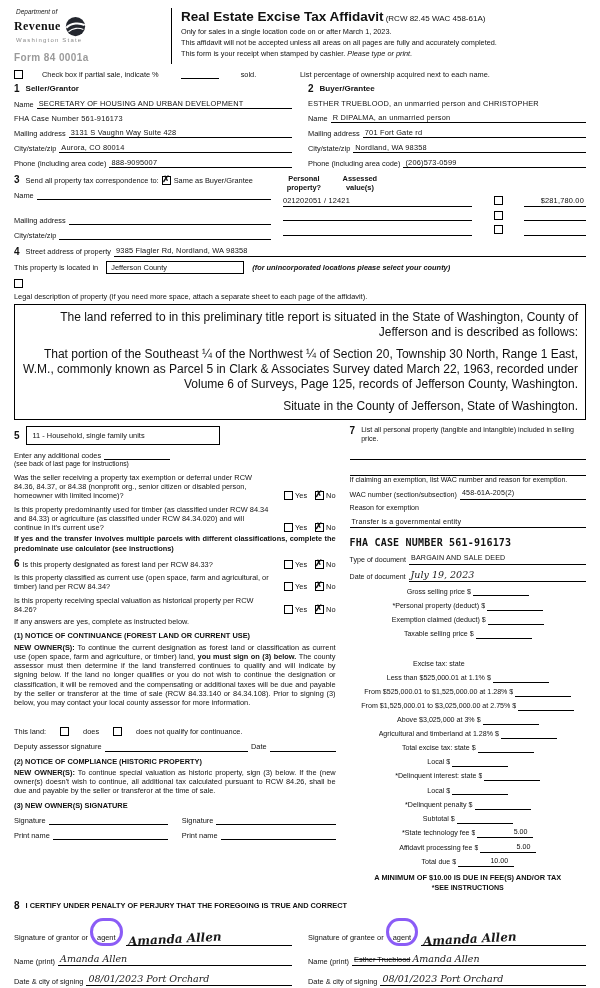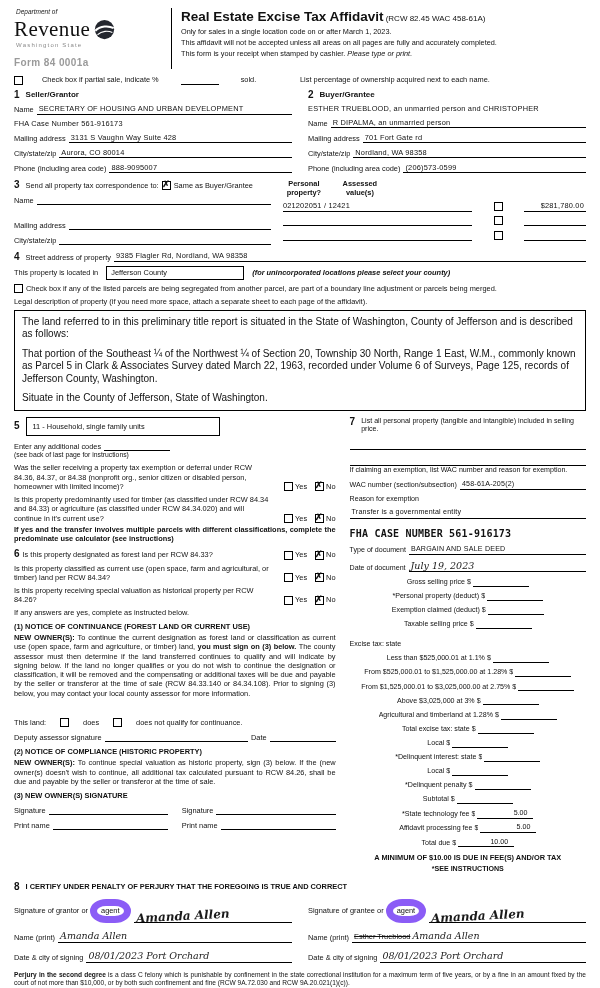--- a/index.html
+++ b/index.html
@@ -19,21 +19,21 @@
   .fline{flex:1;border-bottom:1px solid #000;min-height:9.5px;padding:0 2px}
   .fline.short{flex:0 0 62px}
   .typed{letter-spacing:0.2px}
   .wline{display:inline-block;width:38px;border-bottom:1px solid #000;height:8px;margin:0 3px}
   .blankline{border-bottom:1px solid #000;min-height:10px;margin-top:5px}
   
   .header{display:flex;gap:9px;align-items:stretch;margin-bottom:6px}
   .logo-col{width:148px;flex:none}
   .logo-dept{font-size:6.5px;font-style:italic;margin-left:2px;color:#222}
   .logo-main{display:flex;align-items:center;gap:4px}
-  .logo-revenue{font-family:"Liberation Serif",serif;font-weight:normal;font-size:21px;letter-spacing:0.4px}
+  .logo-revenue{font-family:"Liberation Serif",serif;font-weight:bold;font-size:12px;letter-spacing:0.4px}
   .emblem{flex:none}
   .logo-state{font-size:6px;color:#8a8a8a;letter-spacing:1.2px;margin-left:2px}
   .form-number{margin-top:7px;font-size:10px;font-weight:bold;color:#9a9a9a;letter-spacing:0.4px}
   .header-divider{width:0;border-left:1.5px solid #000}
   .title-col{flex:1;padding-top:1px}
   .form-title{font-size:13.5px;font-weight:bold}
   .form-rcw{font-size:8px}
   .hnote{font-size:7.3px;margin-top:1.5px}
   
   .toprow{display:flex;margin-top:2px}
@@ -51,50 +51,50 @@
   .pc1{flex:1.55;min-width:0}.pc2{flex:0 0 42px}.pc3{flex:0 0 60px}
   .ptab-row{display:flex;gap:5px;align-items:center;margin-top:4px}
   .ptab-row .pc2{text-align:center}
   .pline{border-bottom:1px solid #000;min-height:9.5px}
   .ptab-row .pc3{text-align:right;padding-right:2px}
   
   .sec4{margin-top:6px}
   .county-box{border:1px solid #000;min-width:128px;padding:1px 4px;display:inline-block;margin:0 5px}
   .county-note{font-weight:bold;font-style:italic}
   .legal-box{border:1px solid #000;padding:5px 7px;margin-top:3px;min-height:88px}
-  .legal-box p{margin:0 0 7px;font-size:10px;text-align:left}
+  .legal-box p{margin:0 0 7px;font-size:12px;text-align:right}
   .legal-box p:last-child{margin-bottom:0}
   
   .main{display:flex;gap:14px;margin-top:6px}
   .mleft{flex:1.36;min-width:0}
   .mright{flex:1;min-width:0;font-size:7.1px}
   .q{display:flex;align-items:flex-end;gap:5px;margin-top:4px}
   .qtext{flex:1;min-width:0}
-  .yn{display:flex;align-items:flex-end;gap:2.5px;white-space:nowrap;flex:none}
+  .yn{display:flex;align-items:flex-start;gap:2.5px;white-space:nowrap;flex:none}
   .yn .cb{margin-left:5px}
   .code-box{border:1px solid #000;padding:4px 6px;flex:none;min-width:180px}
   .just{text-align:justify;margin-top:2px}
   .notice-title{font-weight:bold;margin-top:5px}
   .land-row{display:flex;align-items:flex-start;gap:14px;margin-top:20px}
   .sigrow{display:flex;gap:14px}
   .sigrow .half{flex:1}
   
   .fha-stamp{font-family:"DejaVu Sans Mono",monospace;font-weight:bold;font-size:10px;margin:9px 0 3px;letter-spacing:0.2px;white-space:nowrap}
   .taxlines{margin-top:5px}
   .tax-row{display:flex;justify-content:center;align-items:flex-end;margin-top:4.6px}
   .tax-label{white-space:nowrap;text-align:right;min-width:0;overflow:hidden}
   .tax-value{width:50px;border-bottom:1px solid #000;margin-left:2px;min-height:8.5px;text-align:right;padding-right:6px;flex:none}
-  .tax-sub{text-align:left;margin-top:11px;margin-right:58px;white-space:nowrap}
+  .tax-sub{text-align:center;margin-top:21px;margin-right:58px;white-space:nowrap}
   .minnote{font-size:7.4px;margin-top:6px;text-align:center}
   .seeinstr{margin-top:2px;text-align:center;font-weight:bold}
   
   .script{font-family:"DejaVu Serif",serif;font-style:italic;font-weight:bold;font-size:12px;transform:rotate(-3deg);display:inline-block;line-height:0.8;color:#1a1a1a}
   .hand{font-family:"DejaVu Serif",serif;font-style:italic;font-size:9.5px;color:#1a1a1a}
   .struck{text-decoration:line-through}
-  .circled{border:7px solid #8b5cf6;border-radius:50%/62%;padding:0 4px 1px;display:inline-block}
+  .circled{border:3px solid #8b5cf6;border-radius:50%/62%;padding:12px 4px 1px;display:inline-block}
   
   .sec8{margin-top:8px}
   .sec8 .frow{margin-top:7px}
   
   .footnote{font-size:6.6px;margin-top:8px;text-align:justify;line-height:1.3}
   .footnote2{font-size:6.6px;margin-top:2px;text-align:center;line-height:1.3}
 </style>
 </head>
 <body>
 
@@ -240,21 +240,20 @@
       <span class="flabel">Street address of property</span>
       <span class="fline"><span class="typed">9385 Flagler Rd, Nordland, WA 98358</span></span>
     </div>
     <div class="frow noline">
       <span>This property is located in</span>
       <span class="county-box">Jefferson County</span>
       <span class="county-note">(for unincorporated locations please select your county)</span>
     </div>
     <div class="frow noline">
       <span class="cb"></span>
-      <span>Check box if any of the listed parcels are being segregated from another parcel, are part of a boundary line adjustment or parcels being merged.</span>
     </div>
     <div style="margin-top:4px">Legal description of property (if you need more space, attach a separate sheet to each page of the affidavit).</div>
     <div class="legal-box">
       <p>The land referred to in this preliminary title report is situated in the State of Washington, County of Jefferson and is described as follows:</p>
       <p>That portion of the Southeast ¼ of the Northwest ¼ of Section 20, Township 30 North, Range 1 East, W.M., commonly known as Parcel 5 in Clark &amp; Associates Survey dated March 22, 1963, recorded under Volume 6 of Surveys, Page 125, records of Jefferson County, Washington.</p>
       <p>Situate in the County of Jefferson, State of Washington.</p>
     </div>
   </div>
 
   <div class="main">

